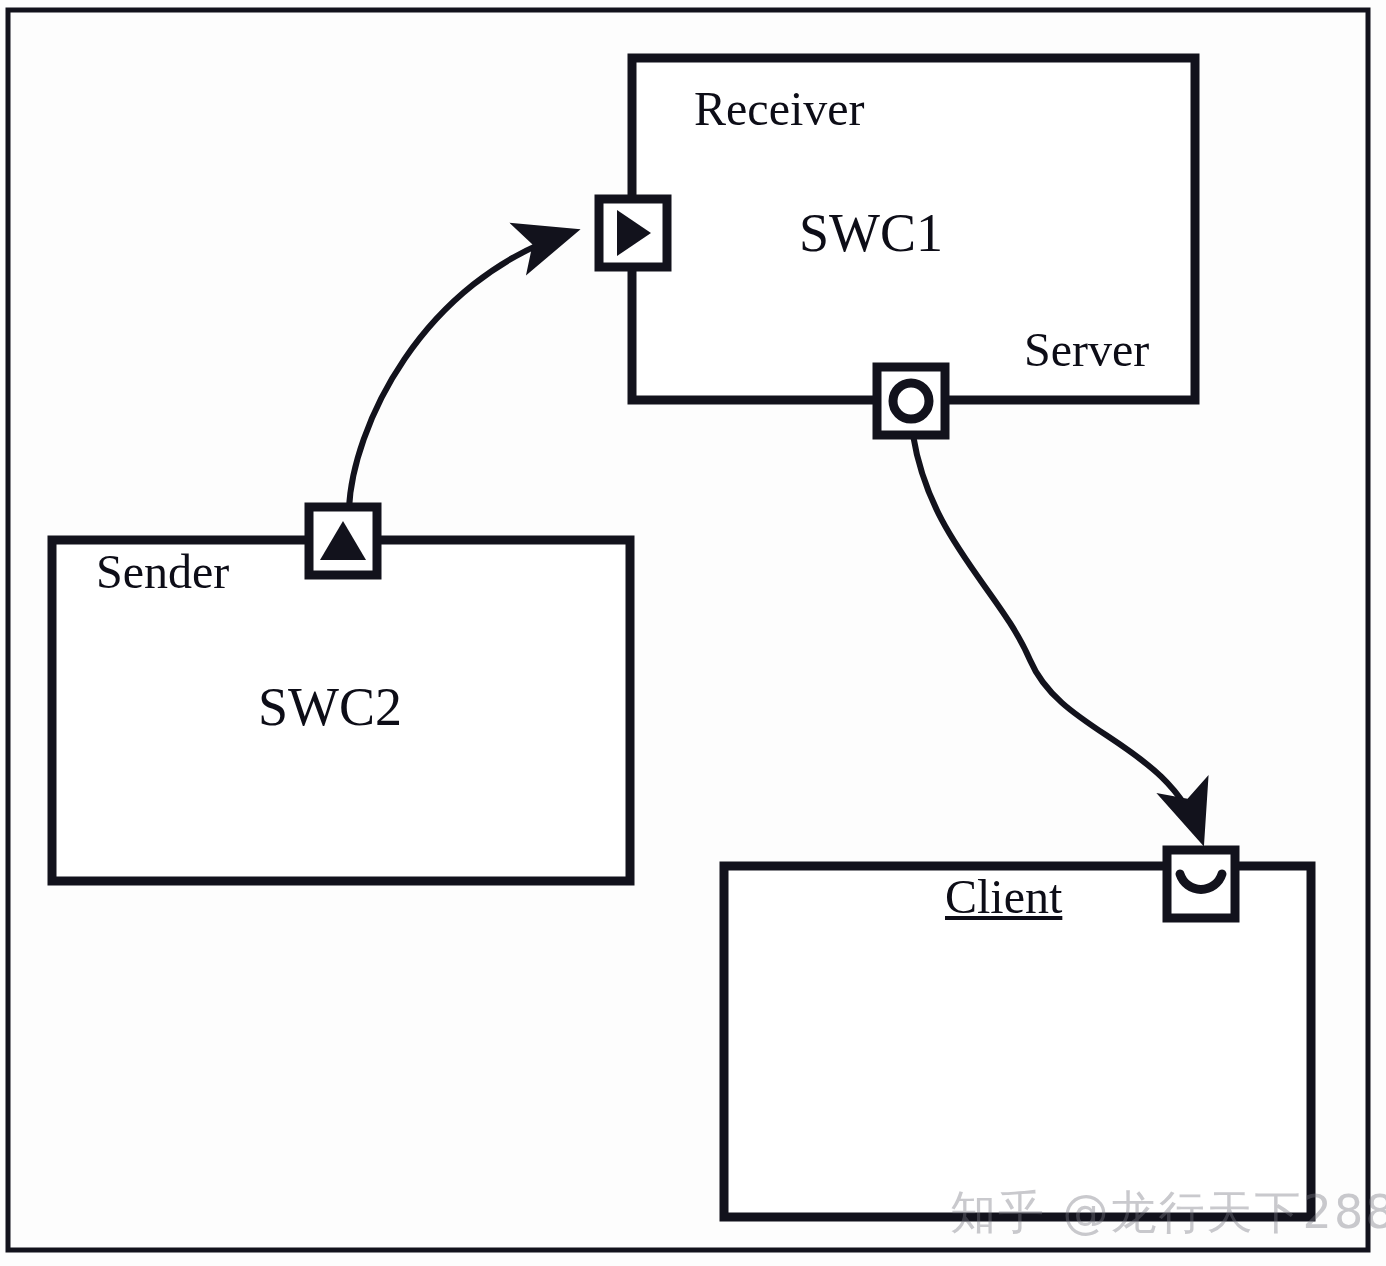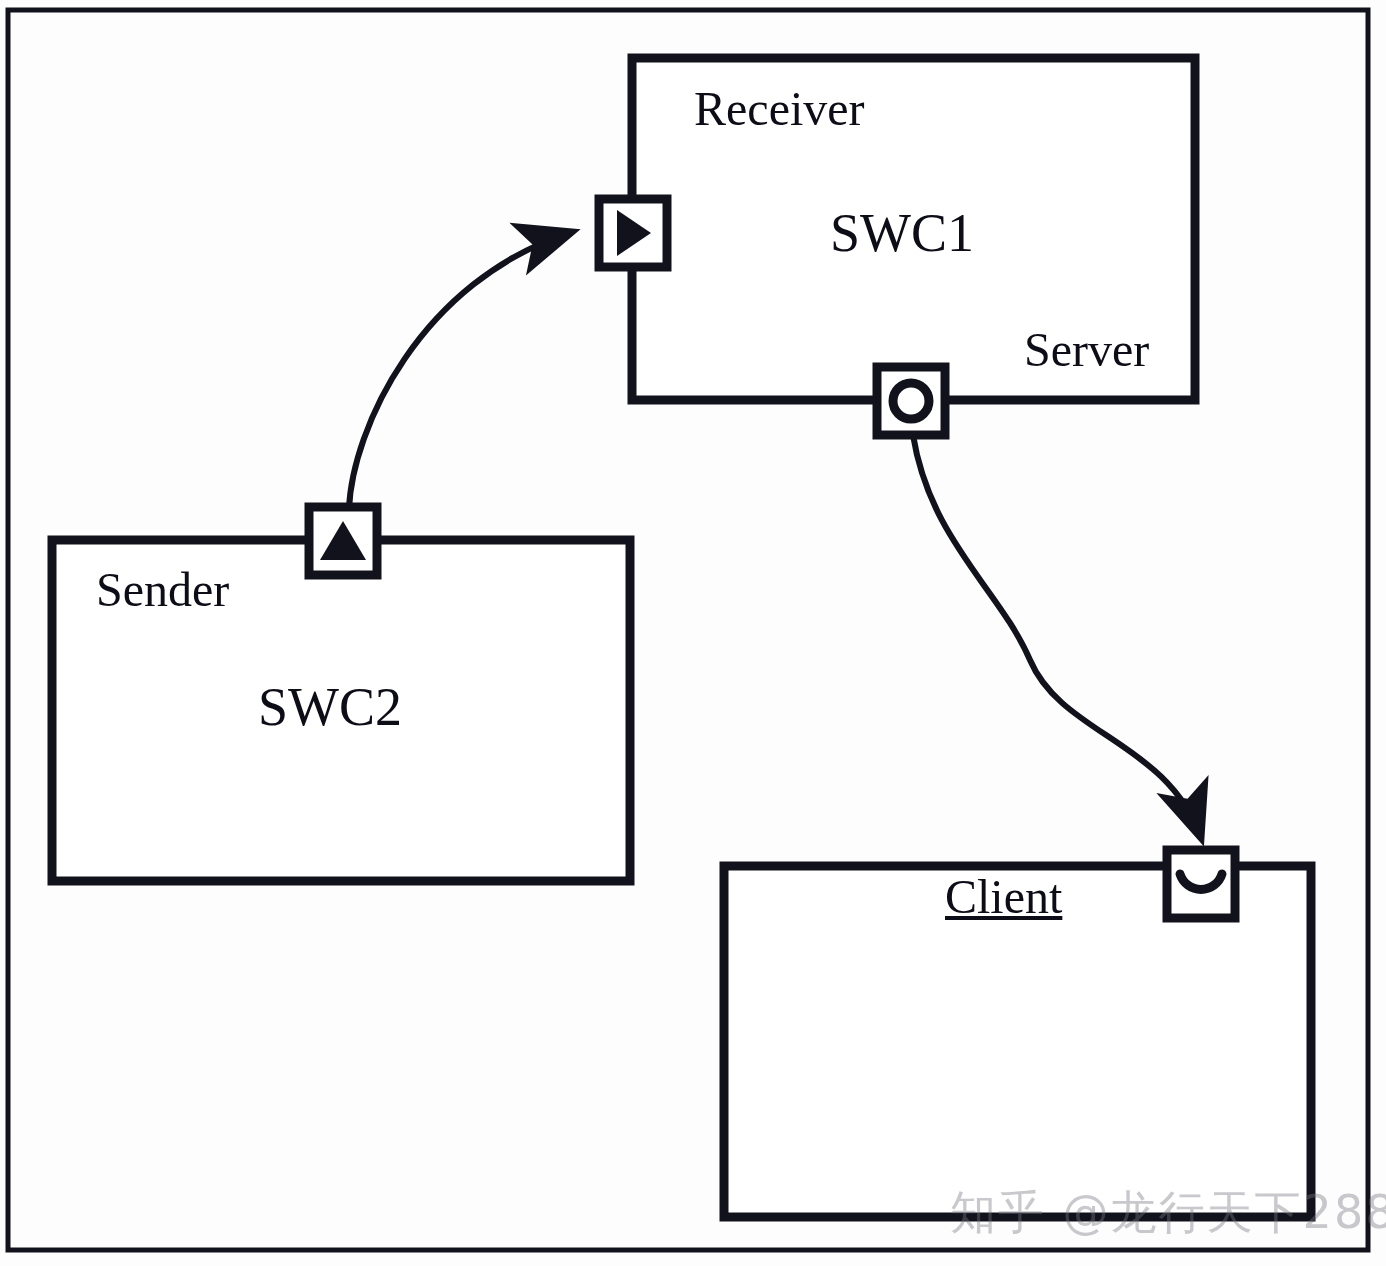--- a/index.html
+++ b/index.html
@@ -83,25 +83,25 @@
     </g>
 
     <g>
       <rect x="1167" y="850" width="68" height="68" fill="#ffffff" stroke="#12121c" stroke-width="9"></rect>
       <path d="M 1180,874 A 22,22 0 0 0 1222,874" fill="none" stroke="#12121c" stroke-width="9" stroke-linecap="round"></path>
     </g>
   </svg>
 
   <div class="box-label lbl-role" style="left:694px; top:85px;">Receiver</div>
 
-  <div class="box-label lbl-name" style="left:830px; top:206px;">SWC1</div>
+  <div class="box-label lbl-name" style="left:799px; top:206px;">SWC1</div>
 
   <div class="box-label lbl-role" style="left:1024px; top:326px;">Server</div>
 
-  <div class="box-label lbl-role" style="left:96px; top:566px;">Sender</div>
+  <div class="box-label lbl-role" style="left:96px; top:548px;">Sender</div>
 
   <div class="box-label lbl-name" style="left:258px; top:680px;">SWC2</div>
 
   <div class="box-label lbl-role" style="left:945px; top:873px;text-decoration:underline;">Client</div>
 
 
   <div class="watermark" style="left:950px; top:1182px;">知乎 @龙行天下288</div>
 
 </div>
 

